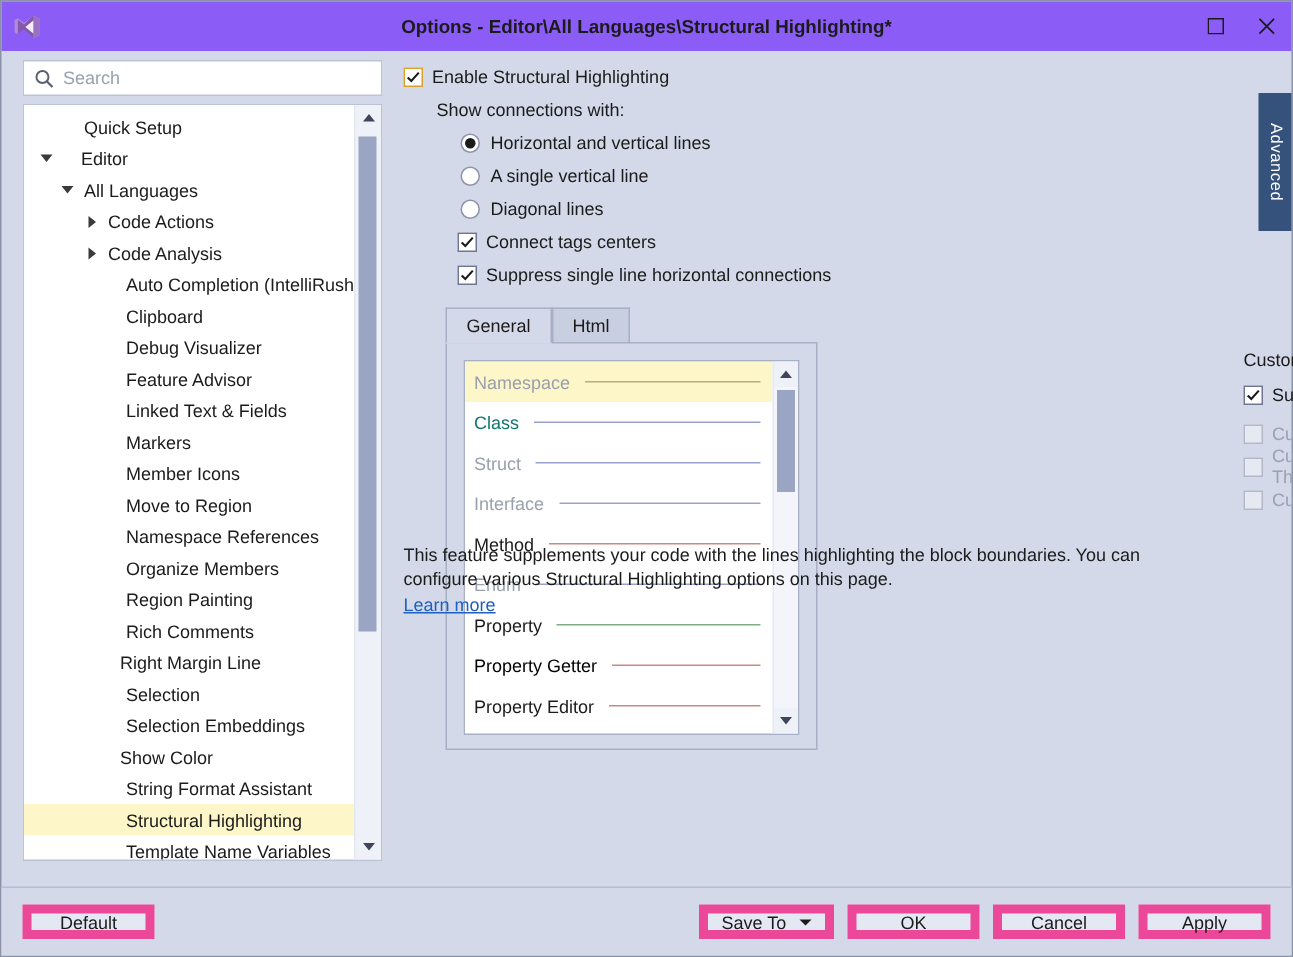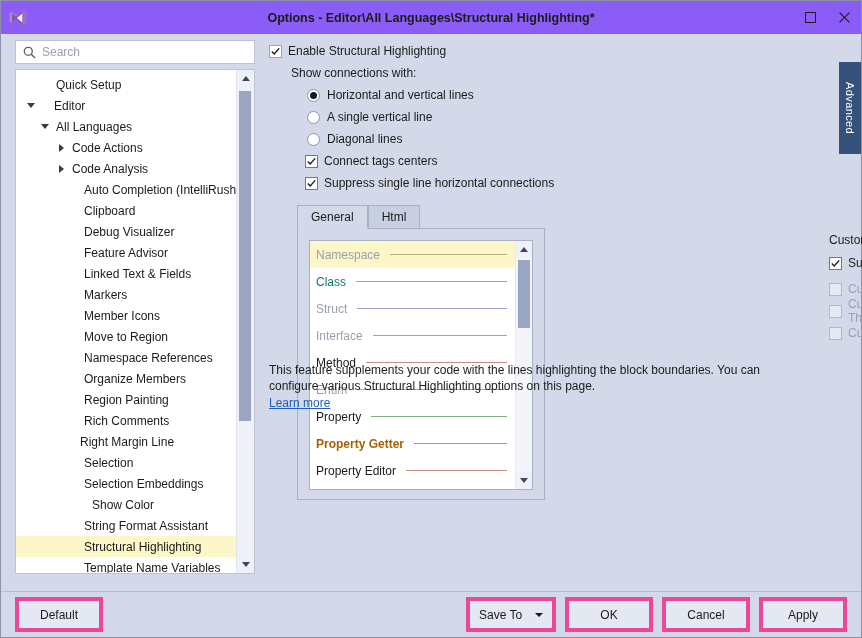--- a/index.html
+++ b/index.html
@@ -130,21 +130,21 @@
   }
   #advanced span{
     writing-mode:vertical-rl;font-size:11px;color:#fff;letter-spacing:.4px;
   }
   
   #footer{
     height:46px;min-height:46px;border-top:1px solid #b6bdd0;
     display:flex;align-items:center;padding:0 14px;box-sizing:border-box;background:#d3d9e8;
   }
   .btn{
-    height:35px;border:4px solid #ec4899;background:#e4e8f2;color:#1b1b1b;
+    height:23px;border:6px solid #ec4899;background:#e4e8f2;color:#1b1b1b;
     font-family:inherit;font-size:12px;display:flex;align-items:center;justify-content:center;
     box-sizing:border-box;cursor:default;
   }
   #btn-default{width:88px;}
   #btn-saveto{width:90px;margin-right:9px;justify-content:space-between;padding:0 9px;}
   #btn-ok{width:88px;margin-right:9px;}
   #btn-cancel{width:88px;margin-right:9px;}
   #btn-apply{width:88px;}
   #footer-right{margin-left:auto;display:flex;align-items:center;}
   .caret{width:0;height:0;border-left:4px solid transparent;border-right:4px solid transparent;border-top:4px solid #1b1b1b;}
@@ -276,21 +276,21 @@
             <div class="tnode">
               <span class="tw" style="margin-left: 50px;"></span>
               <span style="margin-left: 4px;">Selection</span>
             </div>
             <div class="tnode">
               <span class="tw" style="margin-left: 50px;"></span>
               <span style="margin-left: 4px;">Selection Embeddings</span>
             </div>
             <div class="tnode">
               <span class="tw" style="margin-left: 50px;"></span>
-              <span style="margin-left: 12px;">Show Color</span>
+              <span style="margin-left: 0;">Show Color</span>
             </div>
             <div class="tnode">
               <span class="tw" style="margin-left: 50px;"></span>
               <span style="margin-left: 4px;">String Format Assistant</span>
             </div>
             <div class="tnode sel">
               <span class="tw" style="margin-left: 50px;"></span>
               <span style="margin-left: 4px;">Structural Highlighting</span>
             </div>
             <div class="tnode">
@@ -396,21 +396,21 @@
                 </div>
                 <div class="li">
                   <span class="nm" style="color: rgb(154, 160, 173);">Enum</span>
                   <span class="ln" style="border-top-color: rgb(154, 160, 204);"></span>
                 </div>
                 <div class="li">
                   <span class="nm" style="color: rgb(27, 27, 27);">Property</span>
                   <span class="ln" style="border-top-color: rgb(127, 174, 132);"></span>
                 </div>
                 <div class="li">
-                  <span class="nm" style="color: #a16207; font-weight: bold;">Property Getter</span>
+                  <span class="nm" style="color: #000000;">Property Getter</span>
                   <span class="ln" style="border-top-color: rgb(201, 138, 132);"></span>
                 </div>
                 <div class="li">
                   <span class="nm" style="color: rgb(27, 27, 27);">Property Editor</span>
                   <span class="ln" style="border-top-color: rgb(201, 138, 132);"></span>
                 </div>
               </div>
             <div id="list-sb">
               <div class="sb-btn">
                   <i class="sb-up"></i>

